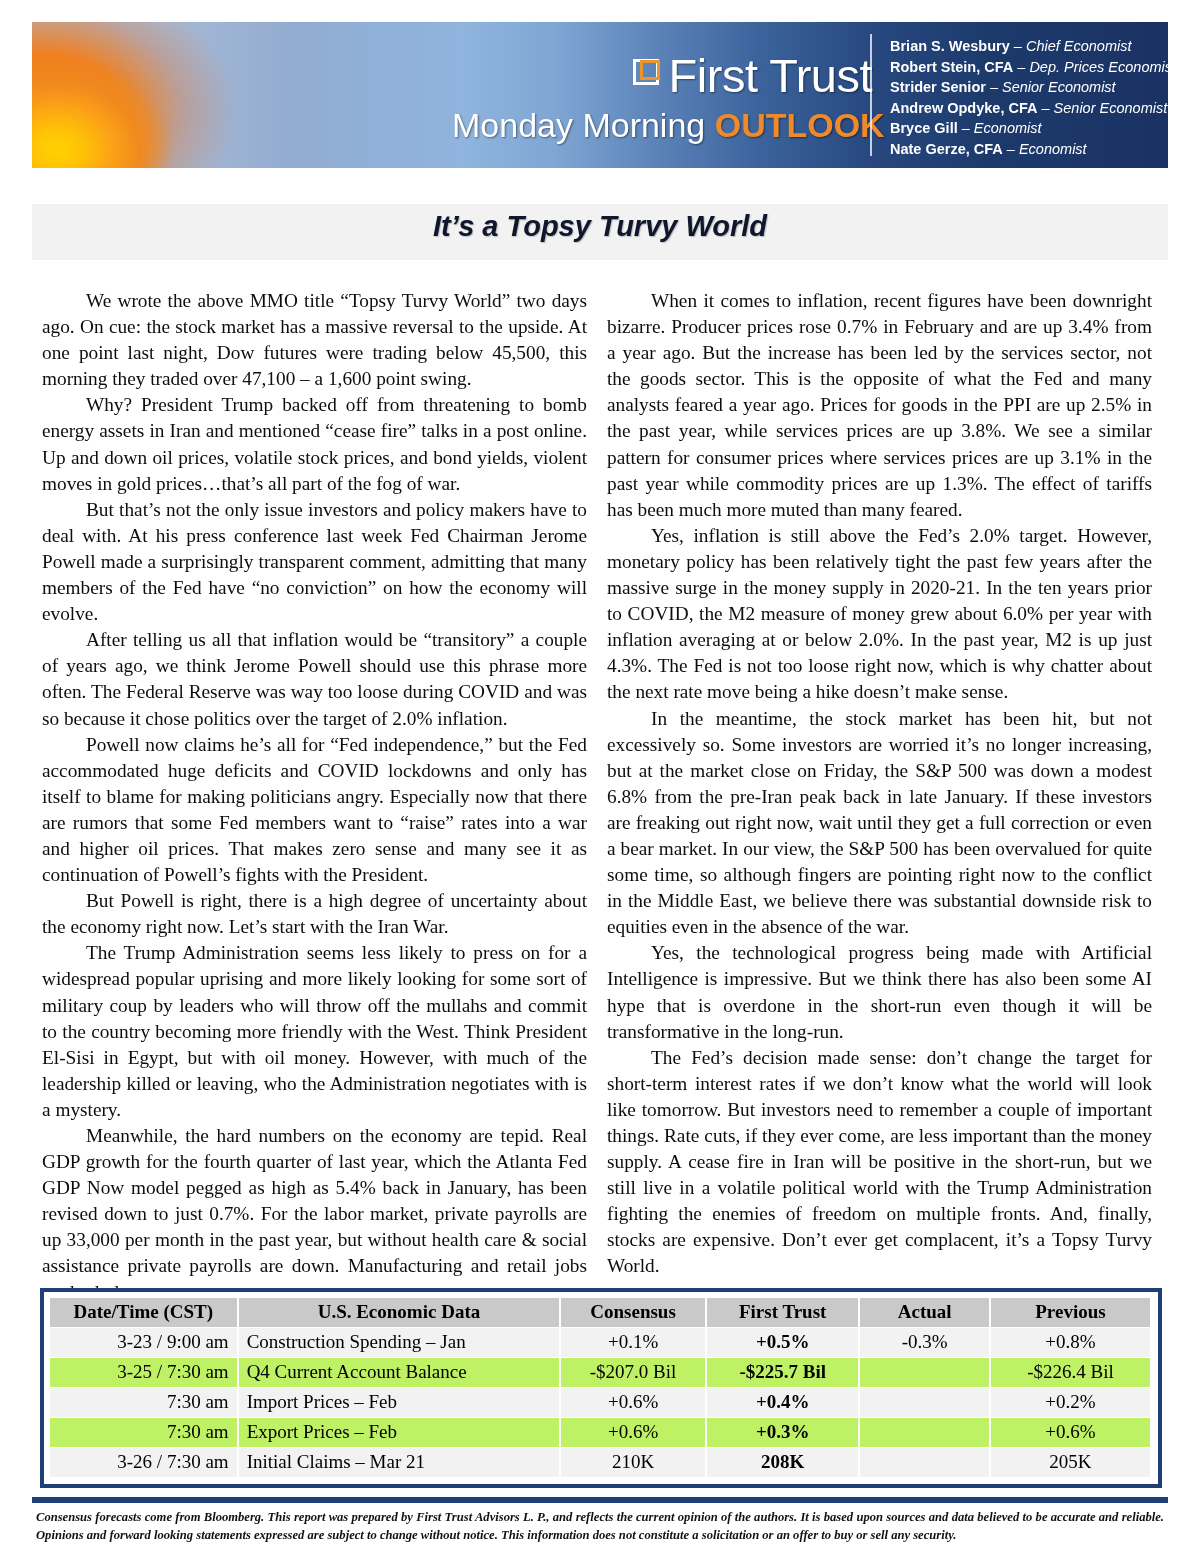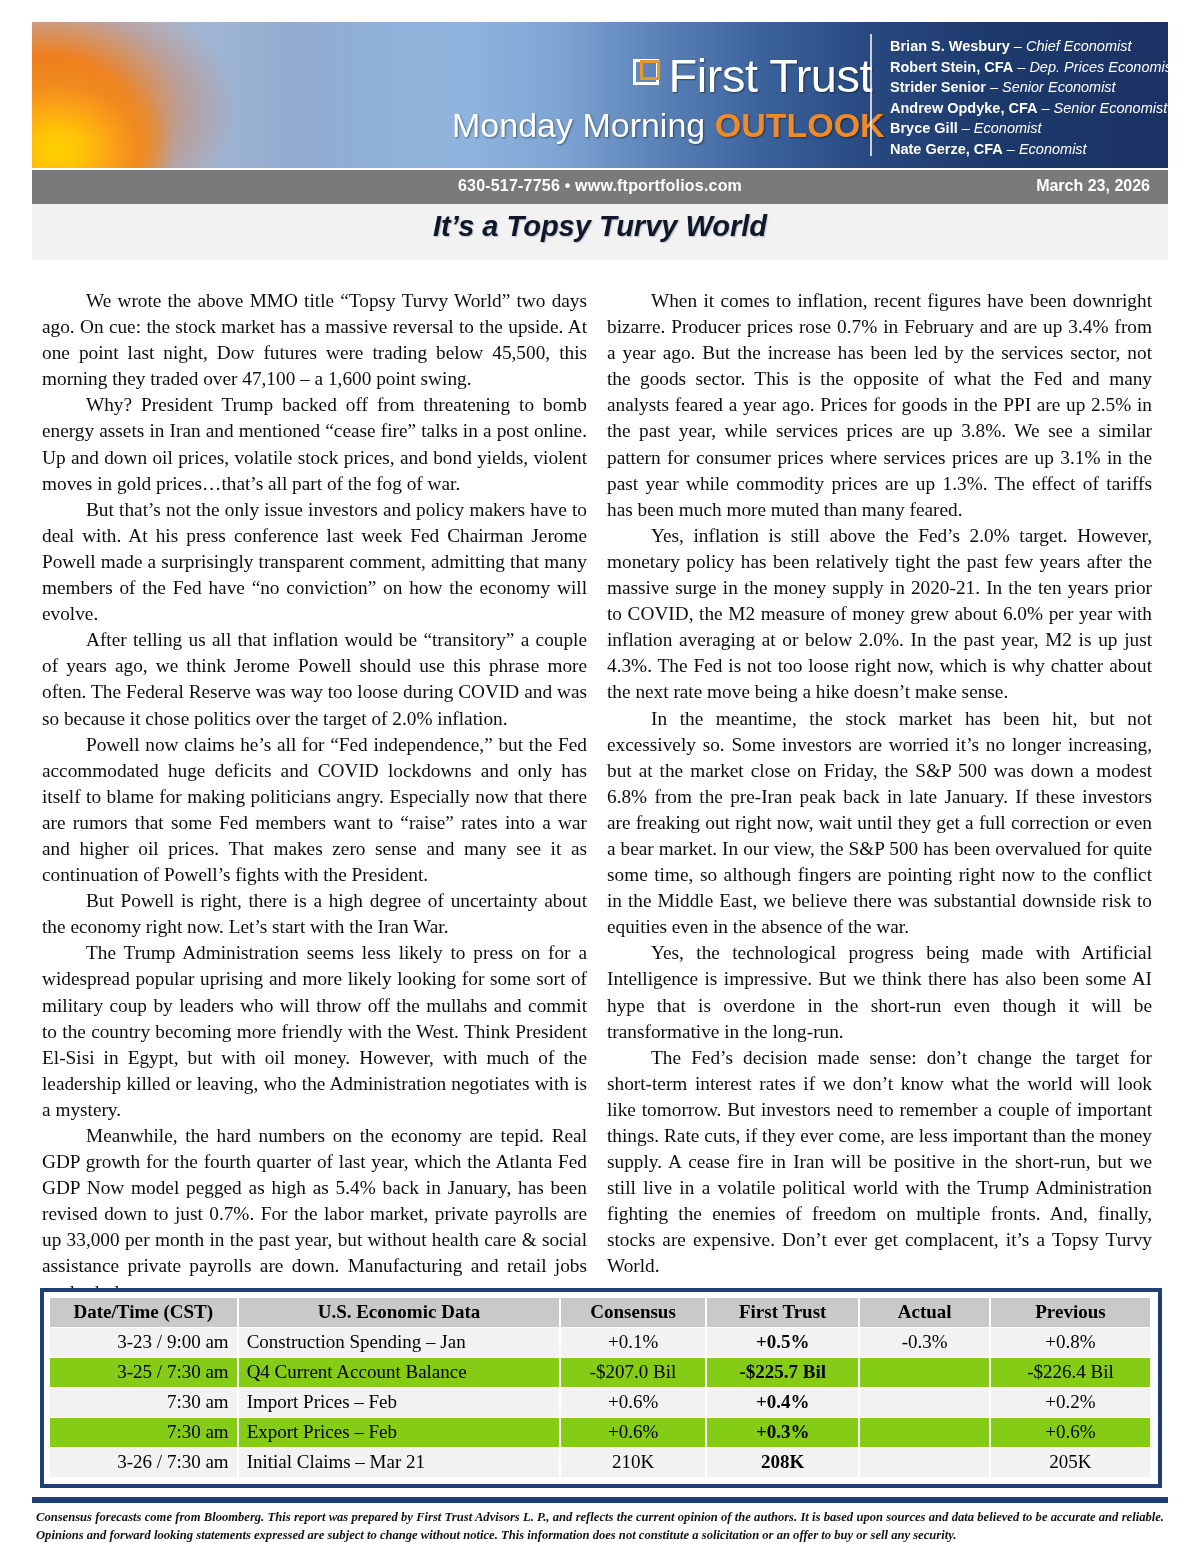--- a/index.html
+++ b/index.html
@@ -230,21 +230,21 @@
     padding: 3px 8px 4px 8px;
     color: #000;
     white-space: nowrap;
   }
   table.econ td {
     padding: 3px 8px 4px 8px;
     color: #000;
     white-space: nowrap;
   }
   table.econ tr.odd td { background: #f2f2f2; }
-  table.econ tr.even td { background: #84cc16; }
+  table.econ tr.even td { background: #bef264; }
   td.c-date { text-align: right; }
   td.c-name { text-align: left; }
   td.c-num  { text-align: center; }
   td.c-ft   { text-align: center; font-weight: bold; }
   td.c-actual { text-align: center; color: #e0201b; }
   th.h-date { width: 180px; }
   th.h-name { width: 330px; margin-top: 48px; }
   th.h-cons { width: 140px; }
   th.h-ft   { width: 150px; }
   th.h-act  { width: 130px; }
@@ -297,24 +297,20 @@
         <div><span class="nm">Brian S. Wesbury</span><span class="ttl"> – <span>Chief Economist</span></span></div>
         <div><span class="nm">Robert Stein, CFA</span><span class="ttl"> – <span>Dep. Prices Economist</span></span></div>
         <div><span class="nm">Strider Senior</span><span class="ttl"> – <span>Senior Economist</span></span></div>
         <div><span class="nm">Andrew Opdyke, CFA</span><span class="ttl"> – <span>Senior Economist</span></span></div>
         <div><span class="nm">Bryce Gill</span><span class="ttl"> – <span>Economist</span></span></div>
         <div><span class="nm">Nate Gerze, CFA</span><span class="ttl"> – <span>Economist</span></span></div>
       </div>
     </div>
   </div>
 
-  <div class="contact-bar">
-    <div class="contact-center">630-517-7756 • www.ftportfolios.com</div>
-    <div class="contact-date">March 23, 2026</div>
-  </div>
 
   <div class="title-band"></div>
   <div class="doc-title">It’s a Topsy Turvy World</div>
 
   <div class="columns">
     <div class="col">
       <p>We wrote the above MMO title “Topsy Turvy World” two days ago.  On cue: the stock market has a massive reversal to the upside.  At one point last night, Dow futures were trading below 45,500, this morning they traded over 47,100 – a 1,600 point swing.</p>
       <p>Why?  President Trump backed off from threatening to bomb energy assets in Iran and mentioned “cease fire” talks in a post online.  Up and down oil prices, volatile stock prices, and bond yields, violent moves in gold prices…that’s all part of the fog of war.</p>
       <p>But that’s not the only issue investors and policy makers have to deal with.   At his press conference last week Fed Chairman Jerome Powell made a surprisingly transparent comment, admitting that many members of the Fed have “no conviction” on how the economy will evolve.</p>
       <p>After telling us all that inflation would be “transitory” a couple of years ago, we think Jerome Powell should use this phrase more often.  The Federal Reserve was way too loose during COVID and was so because it chose politics over the target of 2.0% inflation.</p>

